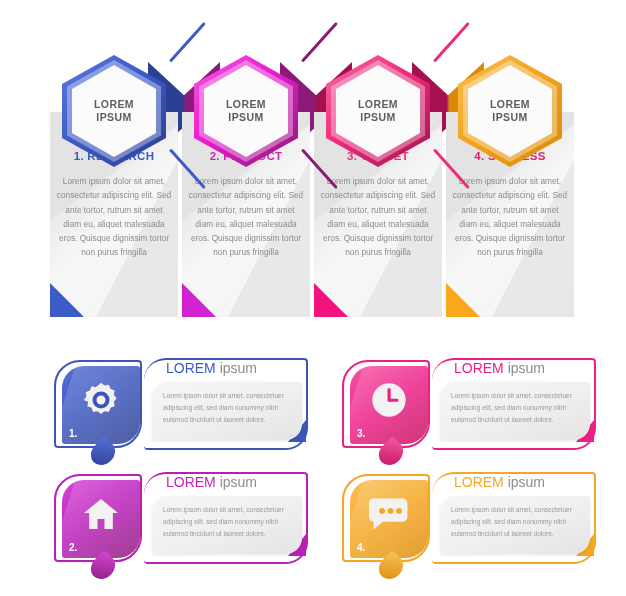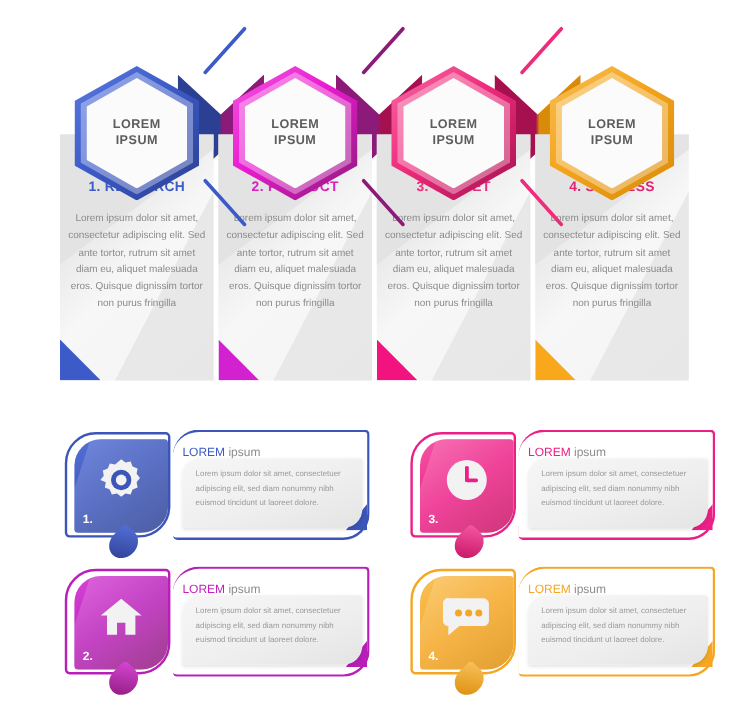--- a/index.html
+++ b/index.html
@@ -104,22 +104,22 @@
     transform: rotate(45deg);
     border-radius: 4px 50% 50% 50%;
   }
   .icard .outline {
     position: absolute; left: 96px; top: 2px; width: 164px; height: 92px;
     border: 2px solid currentColor;
     border-radius: 22px 4px 22px 4px;
     border-left: none;
   }
   .icard .head {
-    position: absolute; left: 104px; top: 4px;
-    font-size: 10px; white-space: nowrap; margin-top: 12px;
+    position: absolute; left: 118px; top: 4px;
+    font-size: 14px; white-space: nowrap;
   }
   .icard .head .h1 { font-weight: normal; }
   .icard .head .h2 { color: #8d8d8d; }
   .icard .bubble {
     position: absolute; left: 104px; top: 26px; width: 150px; height: 58px;
     background: linear-gradient(160deg,#f6f6f6 0%,#efefef 55%,#e4e4e4 100%);
     border-radius: 16px 3px 16px 3px;
     box-shadow: 0 1px 3px rgba(0,0,0,.10);
   }
   .icard .bubble .btxt {

